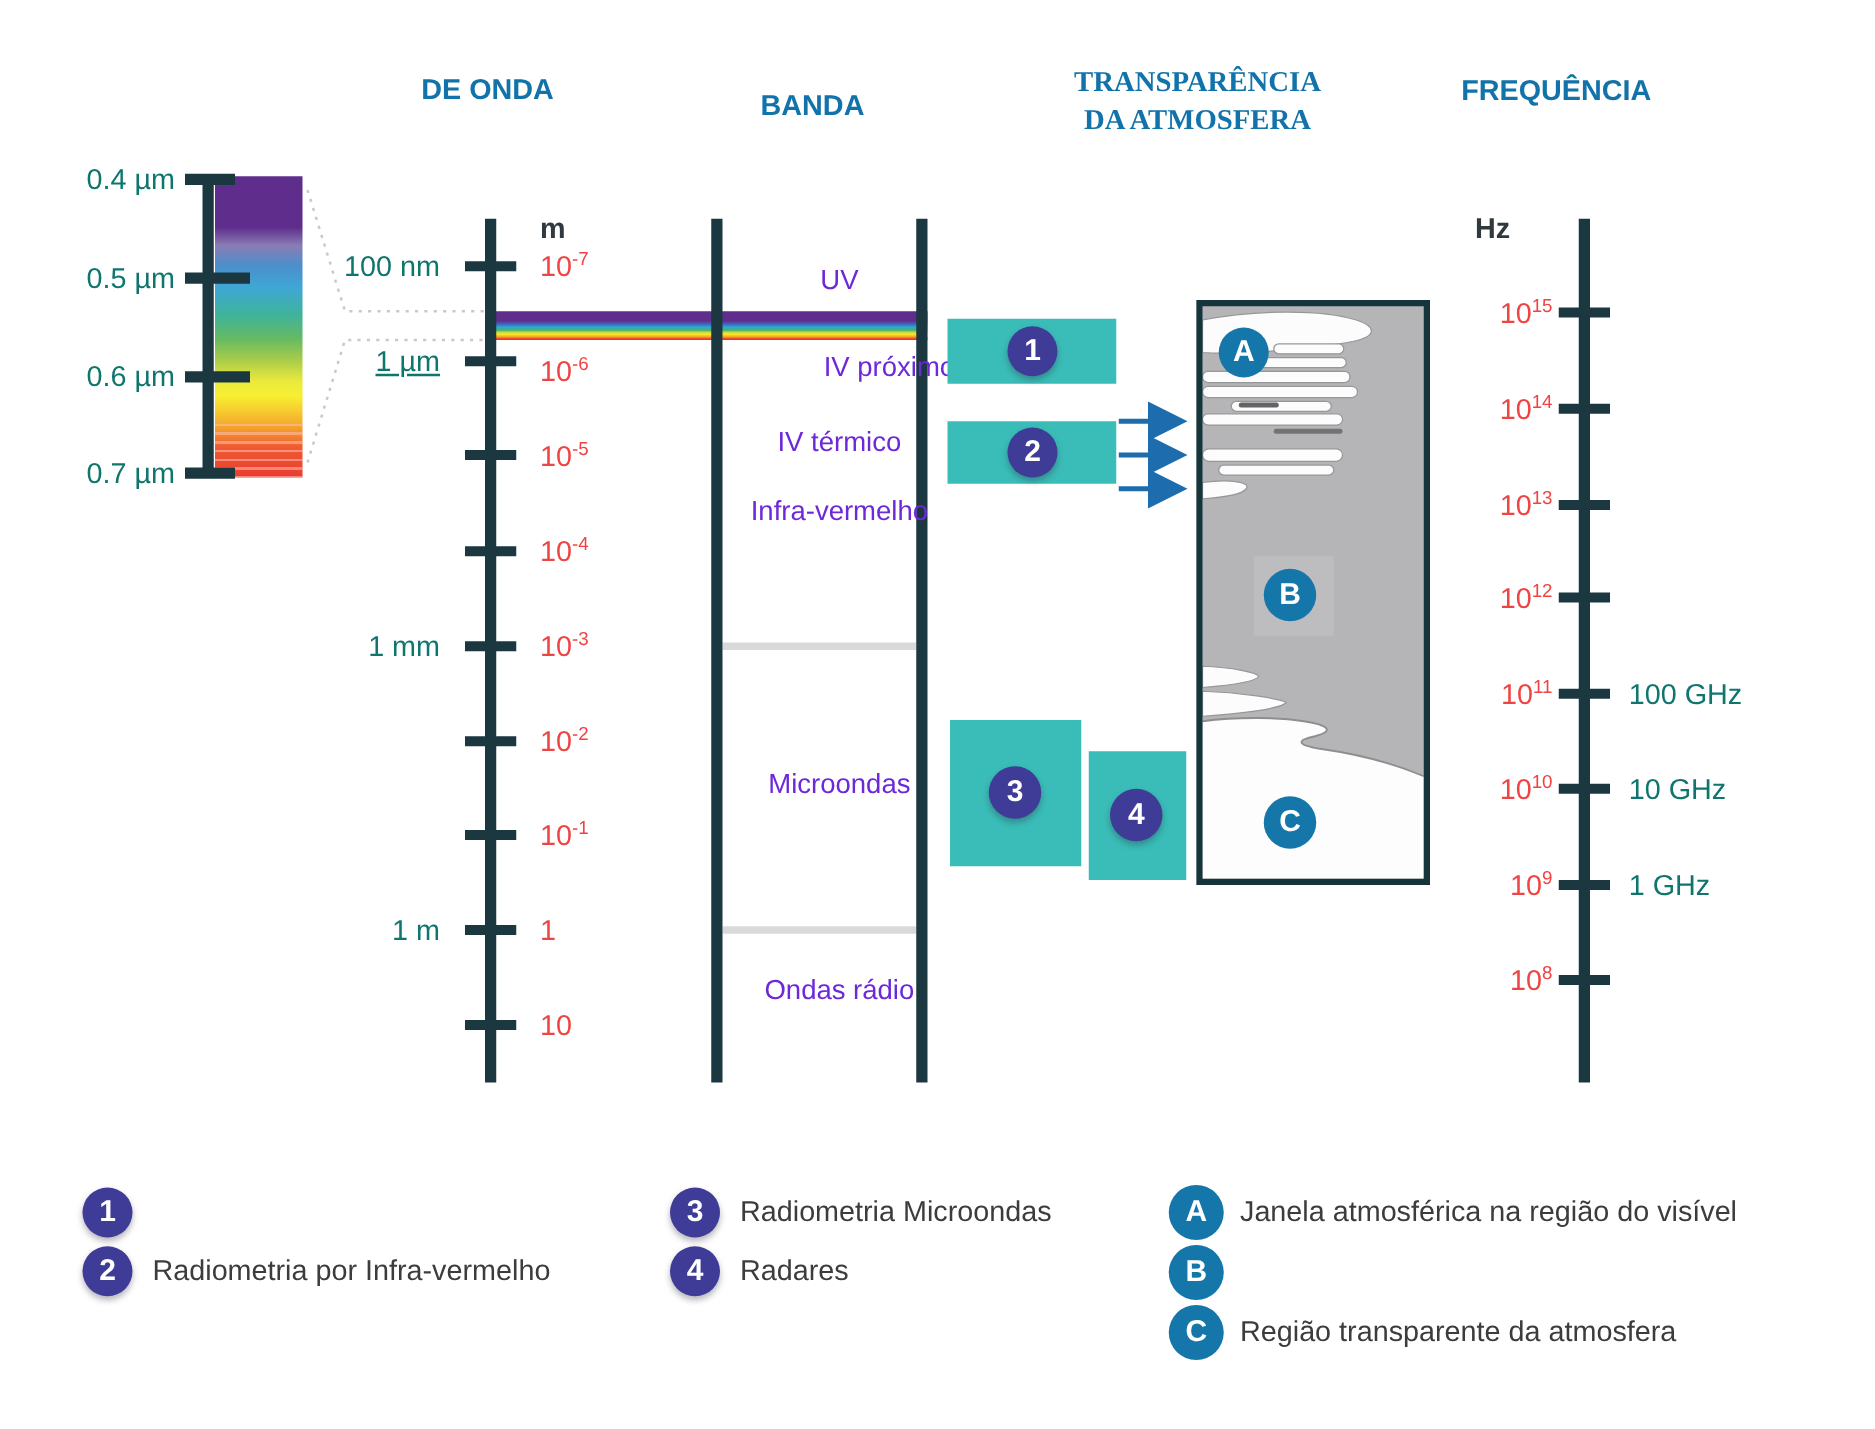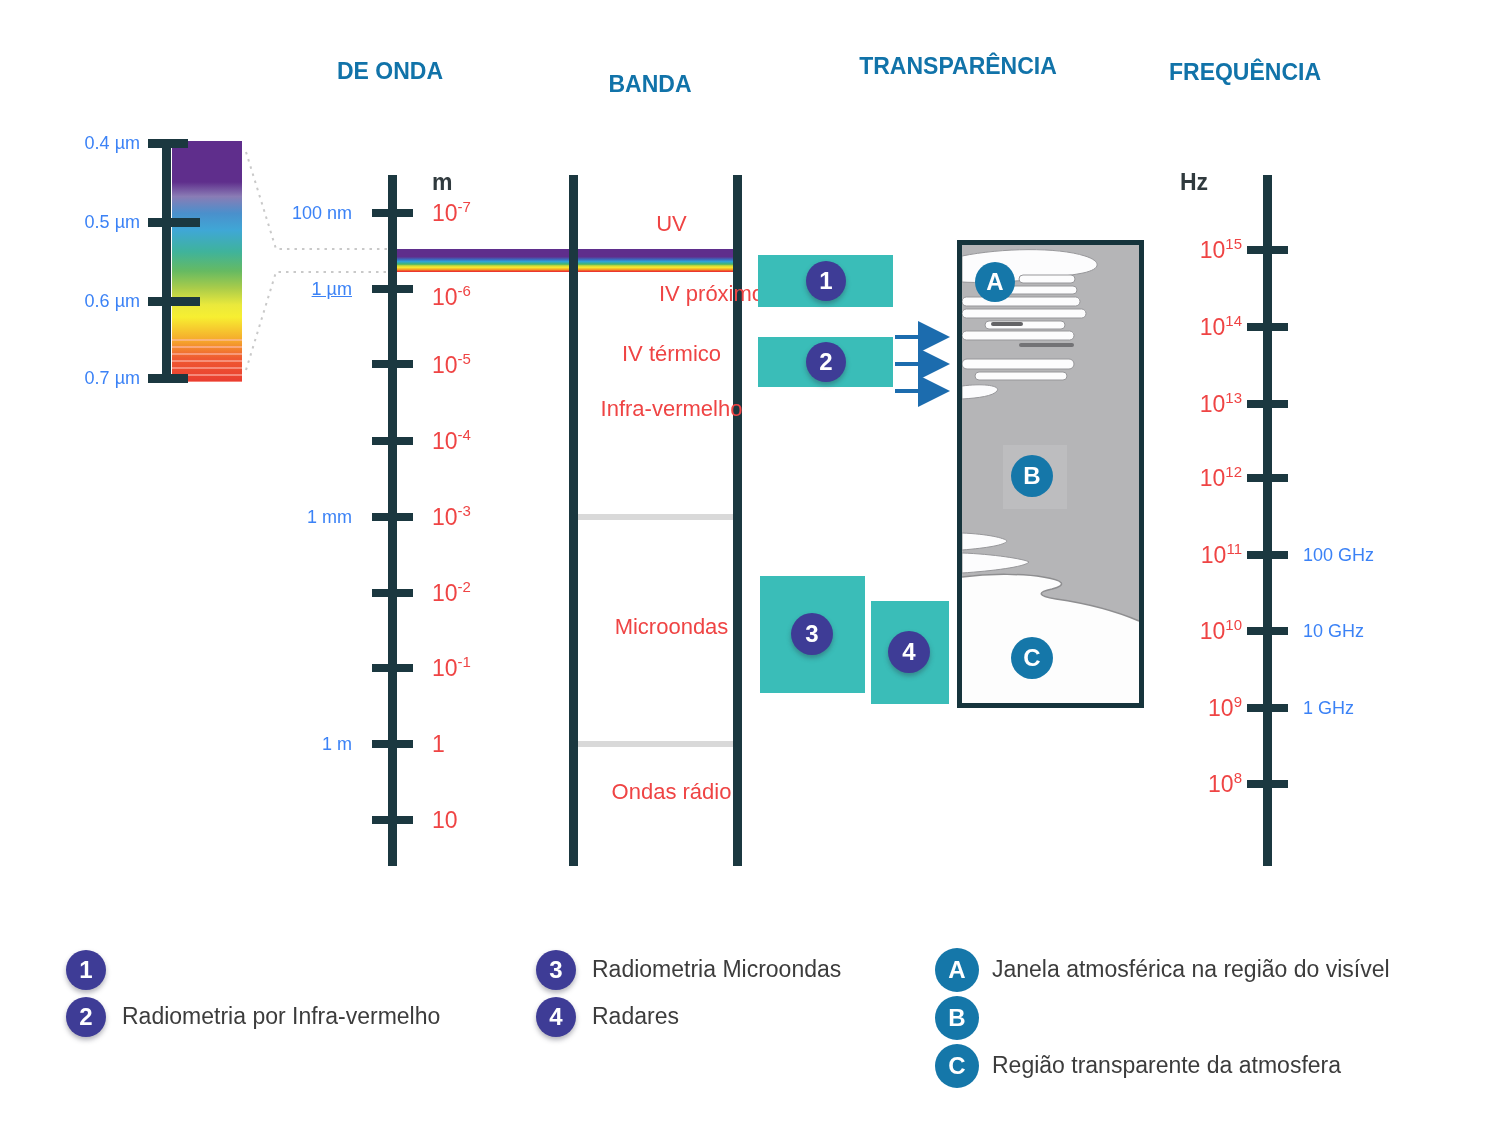--- a/index.html
+++ b/index.html
@@ -2,26 +2,26 @@
 <html><head>
 <meta charset="utf-8">
 <style>
   html,body{margin:0;padding:0;background:#fff;}
   .canvas{position:relative;width:1500px;height:1143px;background:#fff;overflow:hidden;
           font-family:"Liberation Sans",sans-serif;}
   .abs{position:absolute;}
   .hdr{position:absolute;color:#1173a9;font-weight:bold;font-size:23px;line-height:30px;text-align:center;}
   .vline{position:absolute;background:#1b3840;z-index:2;}
   .tick{position:absolute;background:#1b3840;z-index:2;}
-  .lbl{position:absolute;font-size:18px;color:#3b82f6;line-height:28px;white-space:nowrap;}
+  .lbl{position:absolute;font-size:23px;color:#0f766e;line-height:28px;white-space:nowrap;}
   .lbl.right{text-align:right;}
   .unit{position:absolute;font-size:23px;font-weight:bold;color:#303a3e;white-space:nowrap;}
   .pow{position:absolute;font-size:23px;color:#ef4444;white-space:nowrap;}
   .pow sup{font-size:15px;line-height:0;}
-  .bandlbl{position:absolute;left:569px;width:205px;text-align:center;font-size:22px;color:#ef4444;white-space:nowrap;z-index:2;}
+  .bandlbl{position:absolute;left:569px;width:205px;text-align:center;font-size:22px;color:#6d28d9;white-space:nowrap;z-index:2;}
   .sep{position:absolute;left:578px;width:155px;height:6px;background:#d9d9d9;z-index:1;}
   .tealbox{position:absolute;background:#3abdb8;z-index:4;}
   .numcircle{position:absolute;background:#3e3c96;border-radius:50%;color:#fff;font-weight:bold;
              display:flex;align-items:center;justify-content:center;z-index:5;
              box-shadow:0 3px 5px rgba(40,40,60,.35);}
   .regcircle{position:absolute;background:#1577a9;border-radius:50%;color:#fff;font-weight:bold;
              display:flex;align-items:center;justify-content:center;z-index:5;}
   .spec-bar{position:absolute;left:172px;top:141px;width:70px;height:241px;z-index:1;
     background:linear-gradient(180deg,#5f2e8c 0%,#5f2e8c 17%,#8a7cb5 23%,#4a90cc 30%,#3fa7d6 37%,
       #3fb39b 46%,#66ba62 54%,#a9cc4a 61%,#eae93c 68%,#f7ef31 73%,#f5a62c 83%,#ef5a31 90%,#e93c30 100%);}
@@ -35,22 +35,23 @@
 </style>
 </head>
 <body>
 
 <div class="canvas">
 
   <div class="hdr" style="left:230px;top:56px;width:320px;">
     <div>DE ONDA</div>
   </div>
   <div class="hdr" style="left:550px;top:69px;width:200px;">BANDA</div>
-  <div class="hdr" style="left:798px;top:51px;width:320px;">
+  <div class="hdr" style="left:798px;top:51px;width:320px;font-family:Liberation Serif, serif;">
     <div>TRANSPARÊNCIA</div>
+    <div>DA ATMOSFERA</div>
   </div>
   <div class="hdr" style="left:1120px;top:57px;width:250px;">FREQUÊNCIA</div>
 
   <div class="lbl right" style="left:30px;top:129px;width:110px;">0.4 µm</div>
   <div class="lbl right" style="left:30px;top:208px;width:110px;">0.5 µm</div>
   <div class="lbl right" style="left:30px;top:287px;width:110px;">0.6 µm</div>
   <div class="lbl right" style="left:30px;top:364px;width:110px;">0.7 µm</div>
   <div class="vline" style="left:162px;top:141px;width:9px;height:241px;"></div>
   <div class="tick" style="left:148px;top:139px;width:40px;height:9px;"></div>
   <div class="tick" style="left:148px;top:374px;width:40px;height:9px;"></div>

